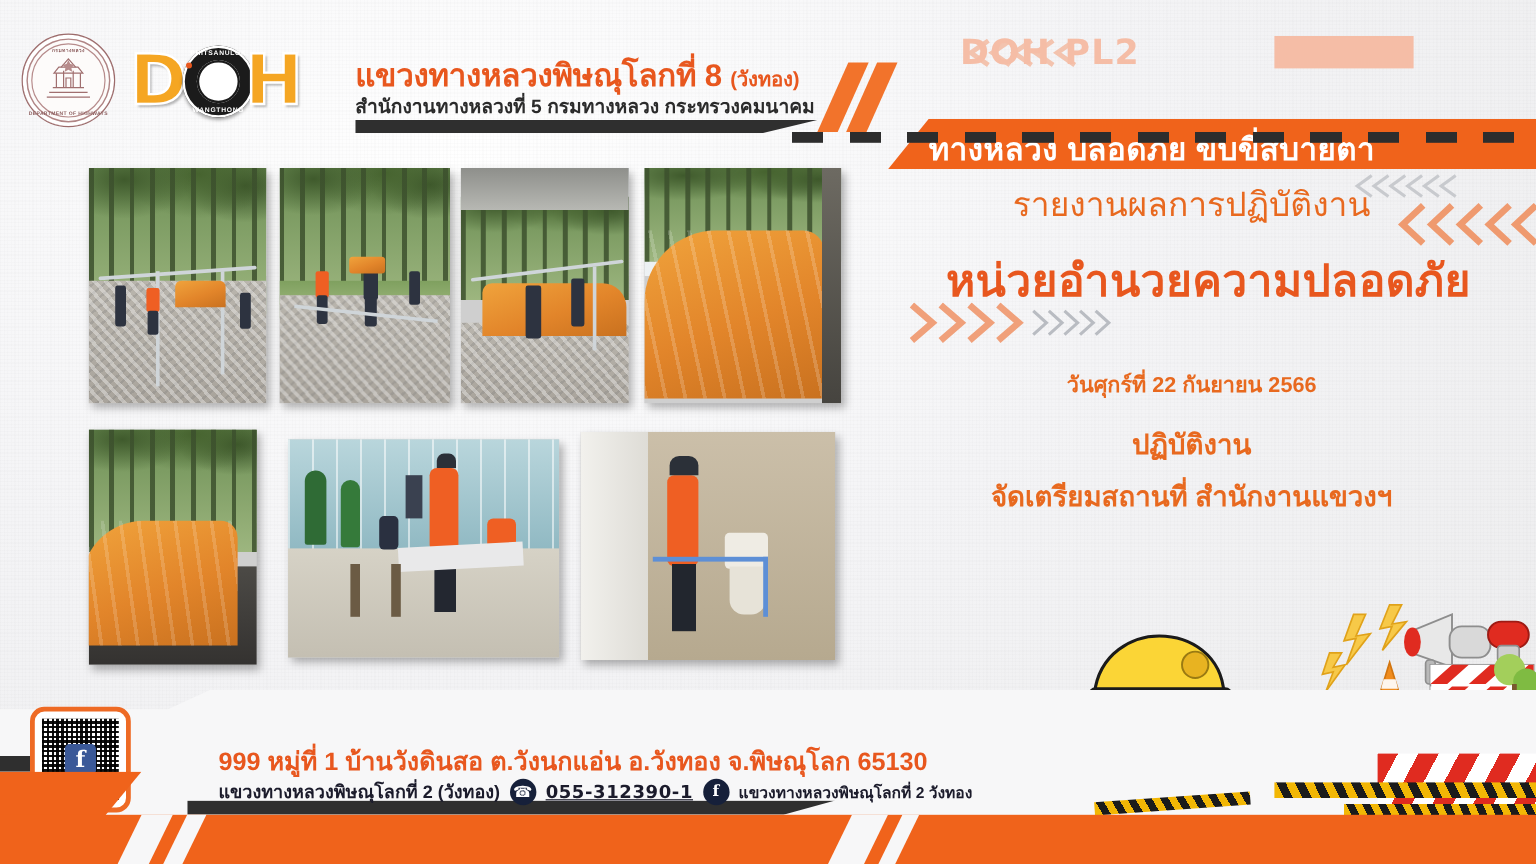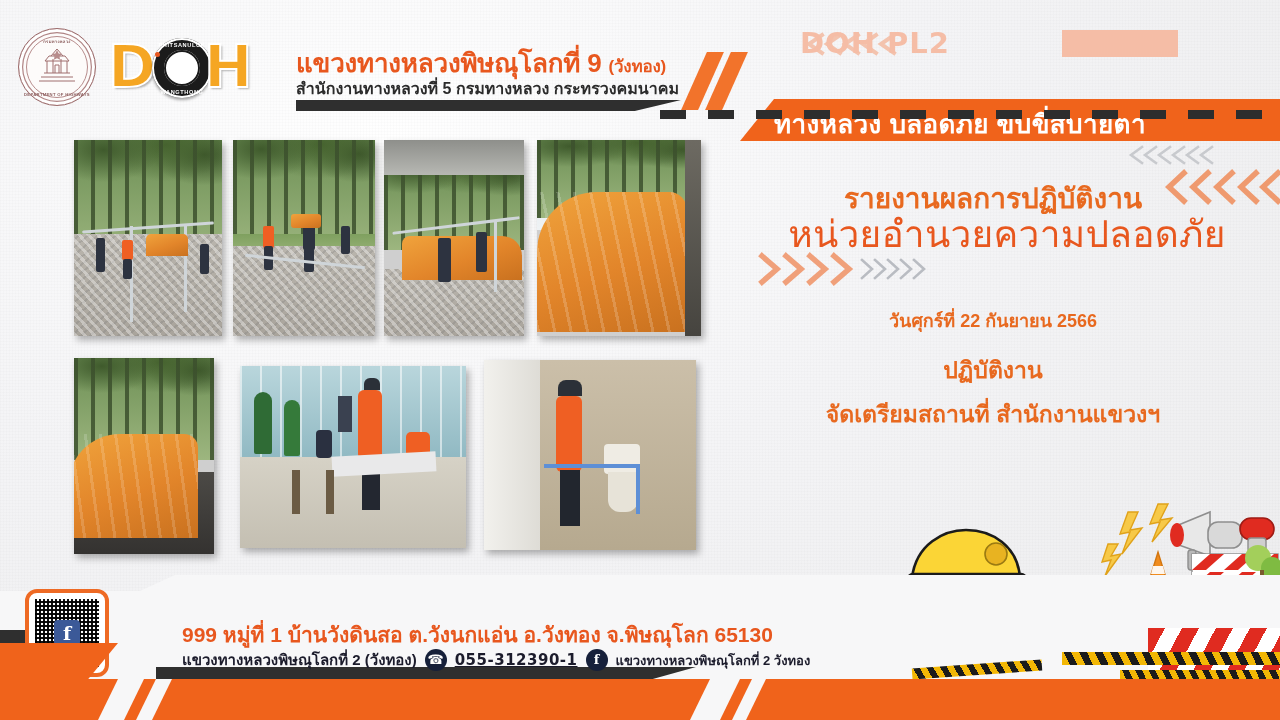--- a/index.html
+++ b/index.html
@@ -163,22 +163,22 @@
       repeating-linear-gradient(90deg, rgba(255,255,255,.55) 0 2px, transparent 2px 20px),
       linear-gradient(#b9d6dc,#8fb8c2);
   }
   .lobby-floor { position:absolute; left:0; bottom:0; width:100%; height:50%;
     background:linear-gradient(#d6d2c6,#c4bfb2); }
   .bathwall { position:absolute; inset:0; background:linear-gradient(#cbbfa9,#b6a98f); }
 
   
   .rpanel { position:absolute; left:706px; top:140px; width:574px; height:360px; }
   .r-line { position:absolute; left:0; width:100%; text-align:center; white-space:nowrap; }
-  .r-report { top:8px; font-size:28px; color:#E8691F; font-weight:700;margin-top:28px; }
-  .r-unit   { top:64px; font-size:37px; color:#E8571E; font-weight:400; letter-spacing:.3px;padding-left:28px; }
+  .r-report { top:8px; font-size:28px; color:#E8691F; font-weight:400; }
+  .r-unit   { top:64px; font-size:37px; color:#E8571E; font-weight:700; letter-spacing:.3px;padding-left:28px; }
   .r-date   { top:166px; font-size:18px; color:#E8691F; font-weight:bold; }
   .r-act    { top:212px; font-size:23px; color:#E8691F; font-weight:bold; }
   .r-desc   { top:256px; font-size:23px; color:#E8691F; font-weight:bold; }
   .r-km     { top:302px; font-size:23px; color:#E8691F; font-weight:bold; }
 
   
   .mascot { position:absolute; left:866px; top:520px; width:200px; height:200px; }
 
   
   .hotline { position:absolute; left:1030px; top:480px; width:250px; height:240px; }
@@ -319,21 +319,21 @@
       <div class="oblk">
         <div class="inner"></div>
         <div class="ot">PHITSANULOK</div>
         <div class="ob">WANGTHONG</div>
       </div>
       <div class="dot"></div>
       <div class="hletter">H</div>
     </div>
 
     <div class="hdr-title">
-      <span>แขวงทางหลวงพิษณุโลกที่ 9</span>
+      <span>แขวงทางหลวงพิษณุโลกที่ 8</span>
       <span class="sub">(วังทอง)</span>
     </div>
     <div class="hdr-sub">สำนักงานทางหลวงที่ 5 กรมทางหลวง กระทรวงคมนาคม</div>
     <div class="hdr-darkbar"></div>
 
     <div class="hdr-slash1"></div>
     <div class="hdr-slash2"></div>
 
     <div class="dohpl2-chev">
       <svg width="95" height="24" viewBox="0 0 95 24">

